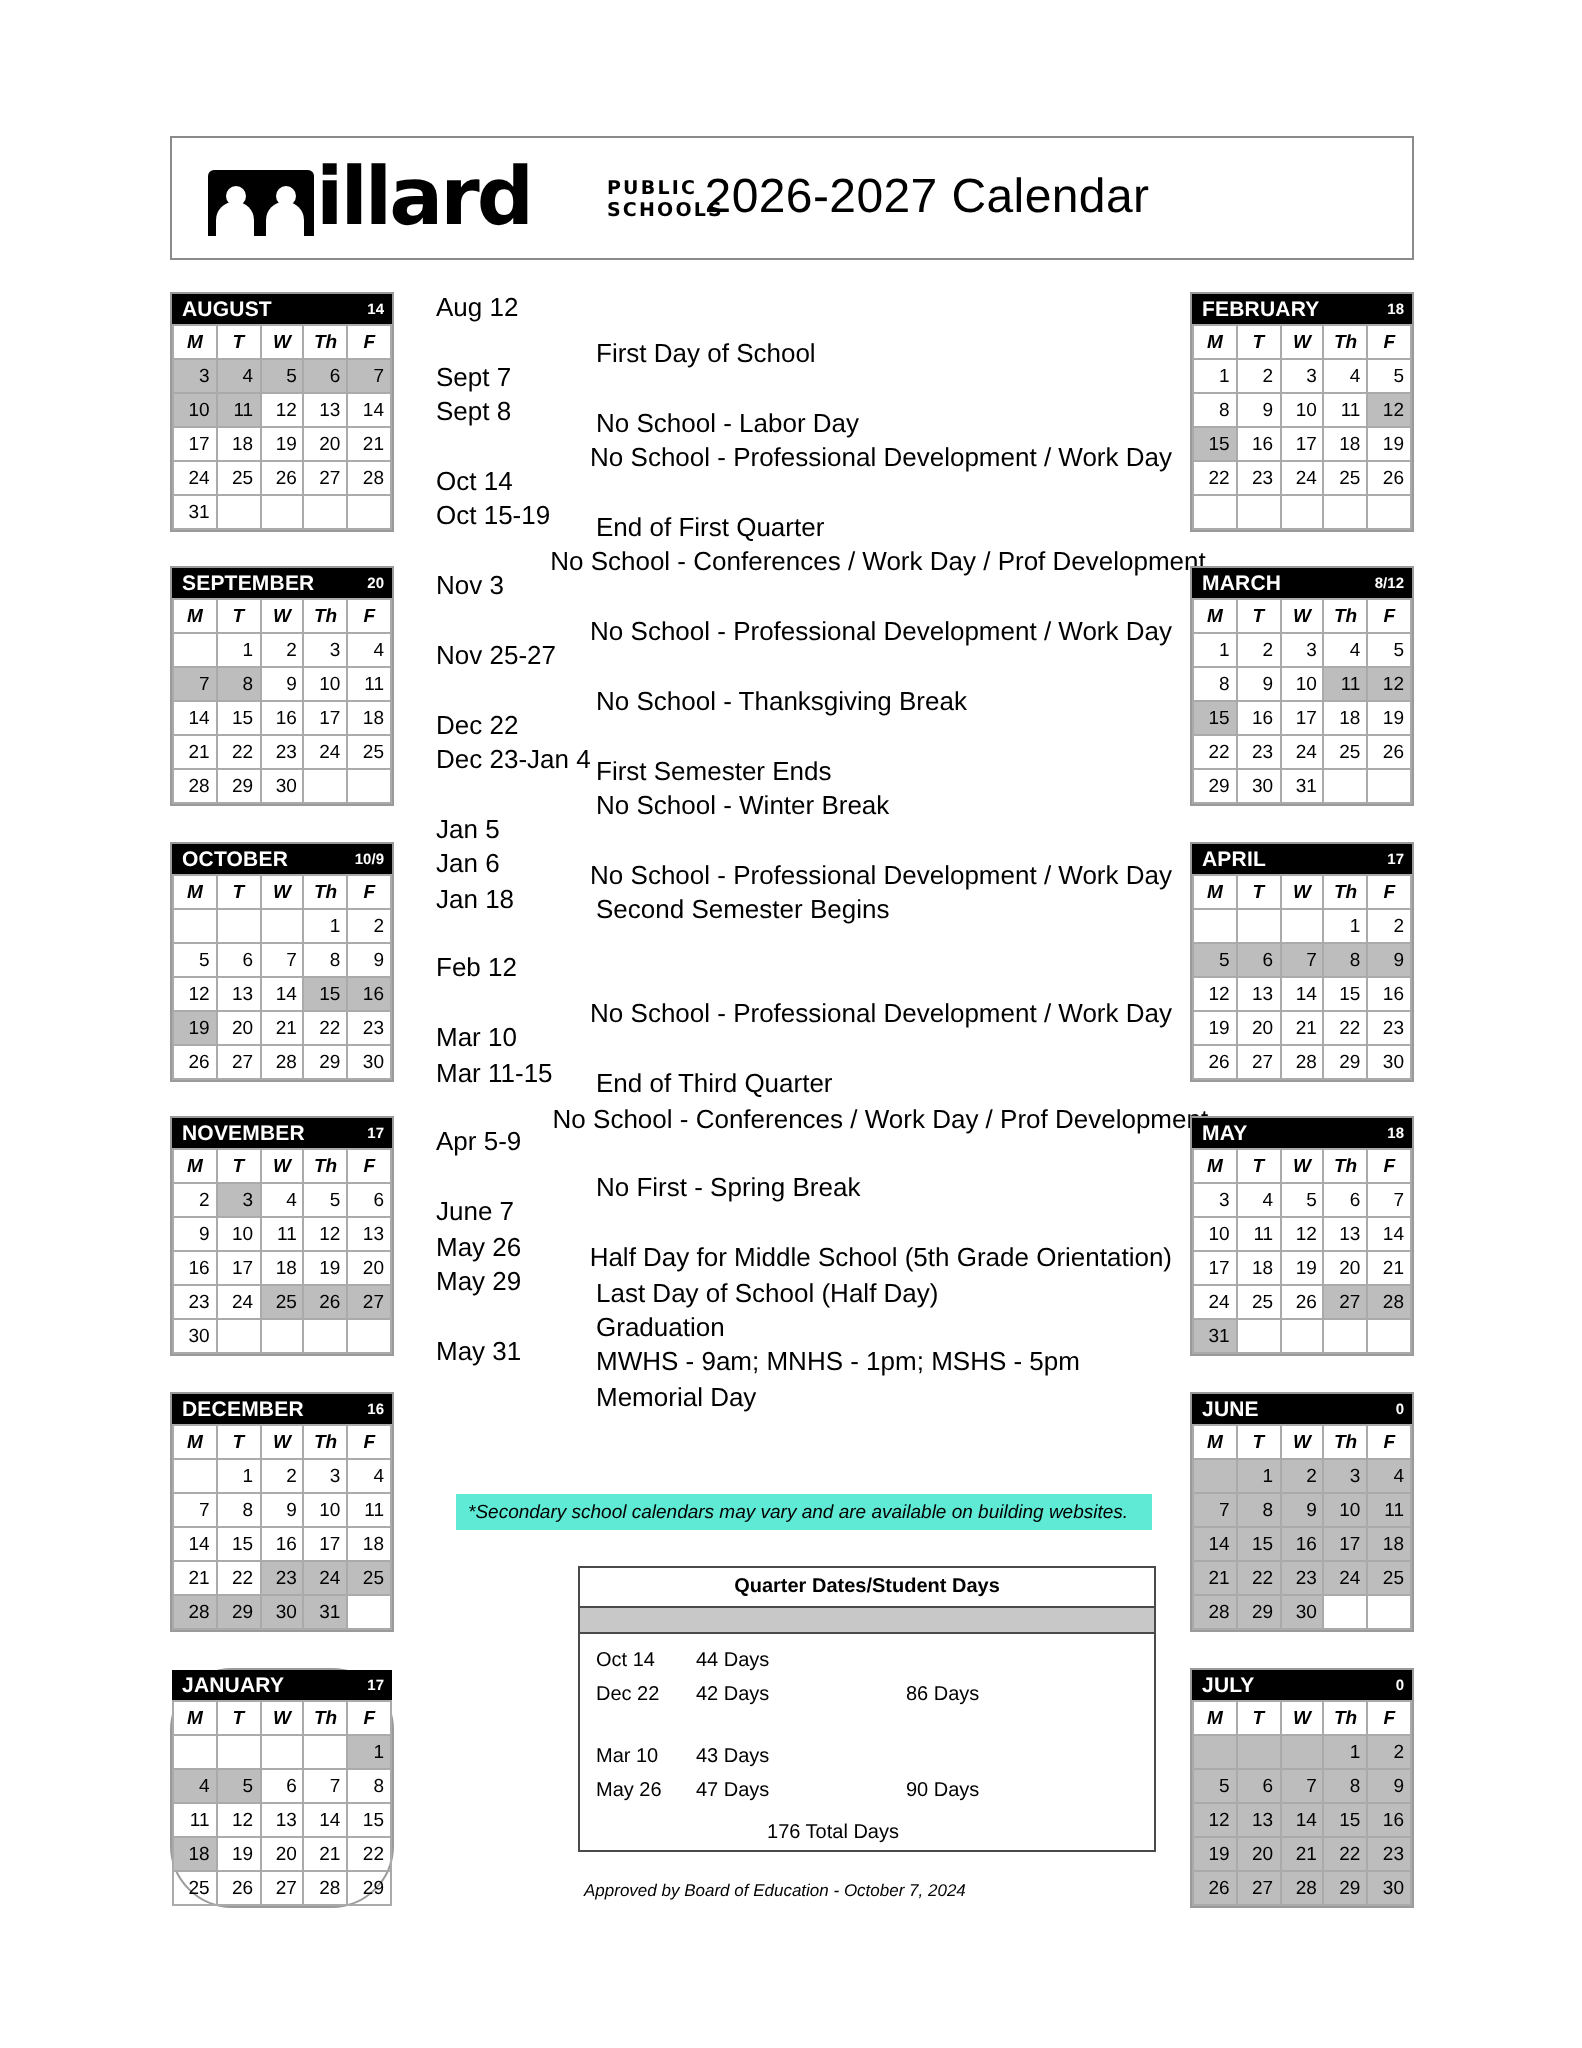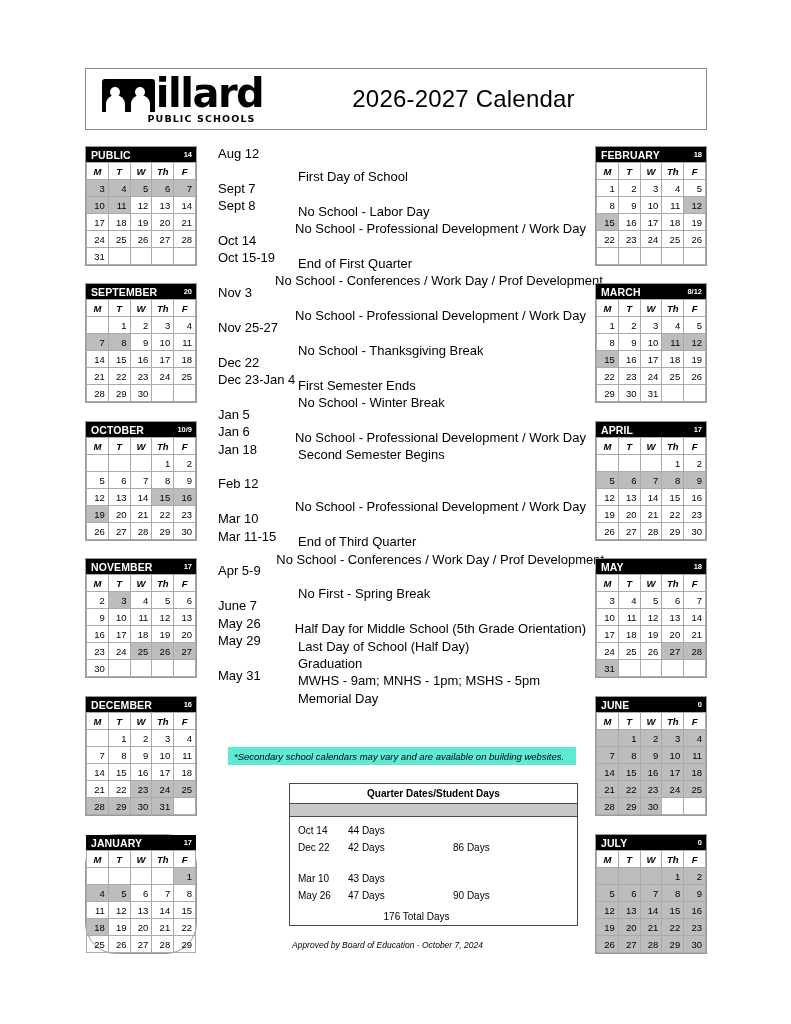--- a/index.html
+++ b/index.html
@@ -17,21 +17,21 @@
   #header-banner {
     position: absolute;
     left: 85px; top: 68px;
     width: 622px; height: 62px;
     border: 1px solid #8a8a8a;
     display: flex; align-items: center;
   }
   #logo-block {
     width: 175px;
     padding-left: 18px;
-    display: flex; flex-direction: column; align-items: center;
+    display: flex; flex-direction: row; align-items: center;
   }
   #logo-wordmark {
     display: flex; align-items: flex-end;
     font-family: "DejaVu Sans", sans-serif;
     font-weight: bold;
     font-size: 40px;
     line-height: 0.95;
     letter-spacing: -1.5px;
   }
   .logo-m {
@@ -377,21 +377,21 @@
         <div class="qt-c3">90 Days</div>
       </div>
     </div>
   <div class="qt-total">176 Total Days</div>
 </div>
 
 <div id="approval">Approved by Board of Education - October 7, 2024</div>
 
 <div class="month" style="left: 85px; top: 146px;">
     <div class="month-head">
-      <span class="month-name">PUBLIC</span>
+      <span class="month-name">AUGUST</span>
       <span class="month-badge">14</span>
     </div>
     <table class="cal">
       <thead>
         <tr>
           <th>M</th>
           <th>T</th>
           <th>W</th>
           <th>Th</th>
           <th>F</th>

